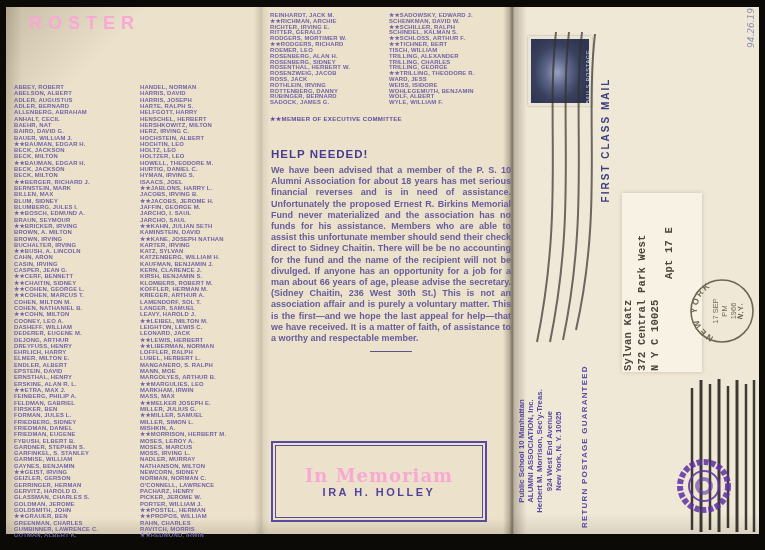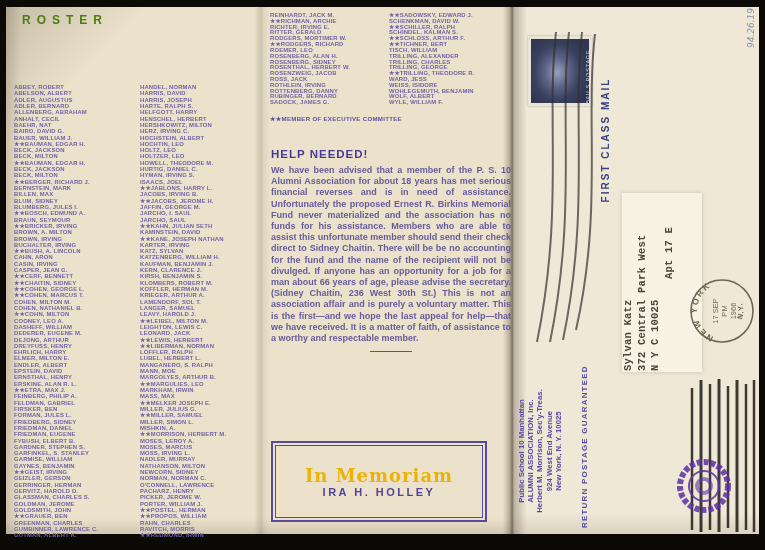--- a/index.html
+++ b/index.html
@@ -13,43 +13,43 @@
                 linear-gradient(0deg,rgba(60,50,30,.15),rgba(60,50,30,0) 3%);}
   .paper-right{position:absolute;left:512px;top:7px;width:247px;height:527px;background:#f0e8d7;}
   .paper-right:before{content:"";position:absolute;inset:0;
      background:linear-gradient(90deg,rgba(70,55,35,.35),rgba(70,55,35,0) 6%),
                 linear-gradient(0deg,rgba(60,50,30,.12),rgba(60,50,30,0) 4%);}
   .crease1{position:absolute;left:254px;top:7px;width:16px;height:527px;
      background:linear-gradient(90deg,rgba(0,0,0,0),rgba(86,74,50,.20) 45%,rgba(0,0,0,.06) 60%,rgba(0,0,0,0));}
   .crease2{position:absolute;left:503px;top:7px;width:14px;height:527px;
      background:linear-gradient(90deg,rgba(0,0,0,0),rgba(70,58,40,.30) 45%,rgba(35,28,18,.5) 62%,rgba(0,0,0,0) 80%);}
   
-  .roster-title{position:absolute;left:22px;top:13px;font-size:12px;font-weight:700;
-     letter-spacing:6px;color:#4d7c0f;}
+  .roster-title{position:absolute;left:29px;top:13px;font-size:18px;font-weight:700;
+     letter-spacing:6px;color:#f9a8d4;}
   .intro{position:absolute;left:14px;top:36px;width:240px;font-size:8.9px;line-height:11px;
      font-weight:700;color:#6a5fa2;text-align:justify;}
   .col{position:absolute;width:122px;}
   .name{font-size:5.9px;line-height:6.32px;font-weight:700;color:#7163a6;
      letter-spacing:.15px;white-space:nowrap;overflow:hidden;}
   .tight .name{line-height:5.82px;}
   .footnote{position:absolute;left:270px;top:115px;font-size:6.1px;font-weight:700;
      color:#5c4e9c;letter-spacing:.3px;}
   
   .help-title{position:absolute;left:271px;top:148px;font-size:11.5px;font-weight:700;
      letter-spacing:1px;color:#483a92;}
   .help-body{position:absolute;left:271px;top:165px;width:240px;color:#665c9b;
      font-size:9px;line-height:11.2px;text-align:justify;font-weight:700;}
   .help-body p{margin:0;}
   .divider{width:42px;margin:7px auto;border:0;border-top:1.6px solid #5f538f;}
   .memoriam{position:absolute;left:271px;top:441px;width:212px;height:77px;
      border:2px solid #584a9c;background:transparent;}
   .memoriam .inner{position:absolute;inset:2px;border:1px solid #584a9c;
      display:flex;flex-direction:column;align-items:center;justify-content:center;}
   .memoriam-title{font-family:"DejaVu Serif",serif;font-weight:700;font-size:18px;
-     color:#eab308;letter-spacing:1px;}
+     color:#f9a8d4;letter-spacing:1px;}
   .memoriam-name{margin-top:0;font-size:11px;font-weight:700;letter-spacing:2.5px;color:#52439a;}
   
   .rot{transform:rotate(-90deg);transform-origin:50% 50%;}
   .handwriting{position:absolute;left:730px;top:22px;width:44px;height:12px;text-align:center;
      font-family:"DejaVu Sans",sans-serif;font-style:italic;font-size:9px;color:#7e8cab;opacity:.9;}
   .stamp{position:absolute;left:528px;top:36px;width:64px;height:70px;background:#e9e4d6;
      box-shadow:0 0 2px rgba(60,50,30,.35);}
   .stamp .art{position:absolute;inset:3px;background:
      radial-gradient(ellipse 55% 60% at 45% 52%, #99a2bd 0%, #5c6588 38%, #39415f 72%, #2f3752 100%);}
   .stamp .denom{position:absolute;right:1px;top:3px;bottom:3px;writing-mode:vertical-rl;

